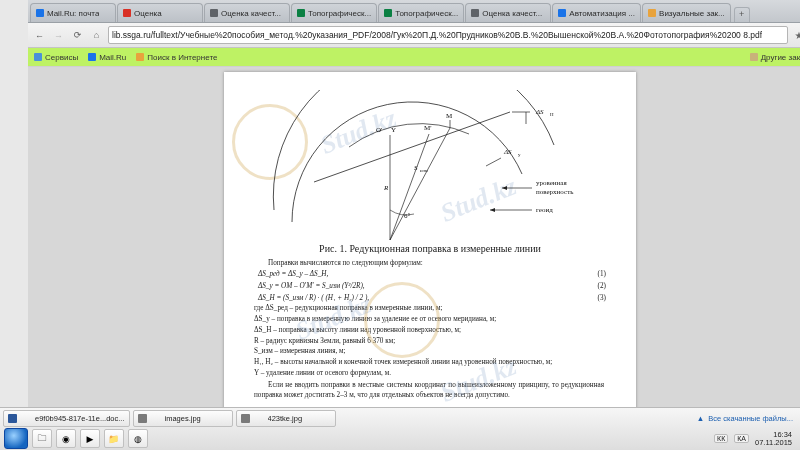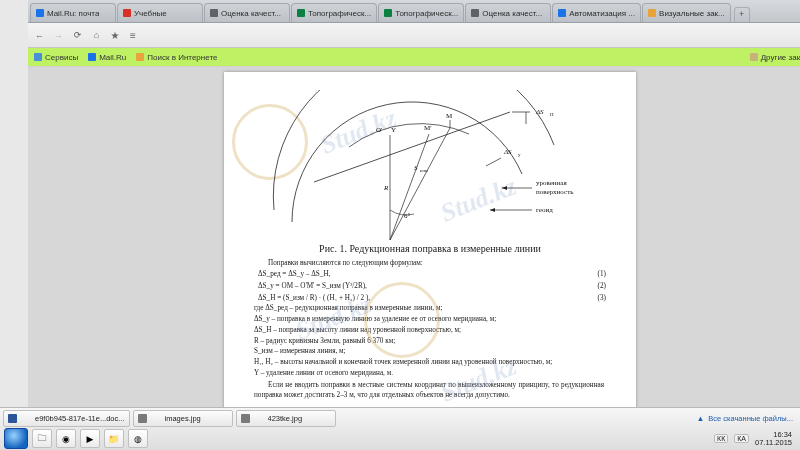--- a/index.html
+++ b/index.html
@@ -218,21 +218,21 @@
     text-align: center;
     font-size: 10px;
     margin-top: 2px;
   }
   .para { text-indent: 14px; text-align: justify; margin: 3px 2px 0 0; }
   .formula-row {
     display: flex;
     align-items: center;
     margin-top: 2px;
   }
-  .formula-row .f { flex: 0 0 auto; padding-left: 4px; }
+  .formula-row .f { flex: 0 0 auto; padding-left: 4px; font-style: italic; }
   .formula-row .n { margin-left: auto; }
   .noind { text-align: justify; margin: 1px 0 0 0; }
 
   
   .vscroll {
     position: absolute;
     right: 0; top: 0;
     width: 12px; height: 100%;
     background: #efefef;
     border-left: 1px solid #cecece;
@@ -341,21 +341,21 @@
 <div class="app">
 
   <div class="tabstrip">
 
     <div class="tab">
       <span class="favicon" style="background:#1a73e8"></span>
       <span class="tlabel">Mail.Ru: почта</span>
     </div>
     <div class="tab">
       <span class="favicon" style="background:#d93025"></span>
-      <span class="tlabel">Учебные</span>
+      <span class="tlabel">Оценка</span>
     </div>
     <div class="tab">
       <span class="favicon" style="background:#5f6368"></span>
       <span class="tlabel">Оценка качест...</span>
     </div>
     <div class="tab">
       <span class="favicon" style="background:#0b8043"></span>
       <span class="tlabel">Топографическ...</span>
     </div>
     <div class="tab">
@@ -382,20 +382,23 @@
 
     </div>
   </div>
 
   <div class="toolbar">
     <div class="navbtn">←</div>
     <div class="navbtn disabled">→</div>
     <div class="navbtn">⟳</div>
     <div class="navbtn">⌂</div>
 
+    <div class="omnibox">
+      <span class="urltext">lib.ssga.ru/fulltext/Учебные%20пособия_метод.%20указания_PDF/2008/Гук%20П.Д.%20Прудников%20В.В.%20Вышенской%20В.А.%20Фототопография%20200 8.pdf</span>
+    </div>
     <div class="tb-icon star">★</div>
     <div class="tb-icon">≡</div>
   </div>
 
   <div class="bookmarkbar">
     <div class="bm">
       <span class="bmico" style="background:#4a90d9"></span>
       <span>Сервисы</span>
     </div>
     <div class="bm">
@@ -492,21 +495,21 @@
 
         <p class="noind">
           <span>где</span>
           <span>ΔS_ред – редукционная поправка в измеренные линии, м;</span>
         </p>
         <p class="noind">ΔS_y – поправка в измеренную линию за удаление ее от осевого меридиана, м;</p>
         <p class="noind">ΔS_H – поправка за высоту линии над уровенной поверхностью, м;</p>
         <p class="noind">R – радиус кривизны Земли, равный 6 370 км;</p>
         <p class="noind">S_изм – измеренная линия, м;</p>
         <p class="noind">H₁, H₂ – высоты начальной и конечной точек измеренной линии над уровенной поверхностью, м;</p>
-        <p class="noind">Y – удаление линии от осевого меридиана, м.</p>
+        <p class="noind">Y – удаление линии от осевого формулам, м.</p>
 
         <p class="para">Если не вводить поправки в местные системы координат по вышеизложенному принципу, то редукционная поправка может достигать 2–3 м, что для отдельных объектов не всегда допустимо.</p>
       </div>
     </div>
 
     <div class="vscroll">
       <div class="vend top">▲</div>
       <div class="vthumb"></div>
       <div class="vend bot">▼</div>
     </div>

